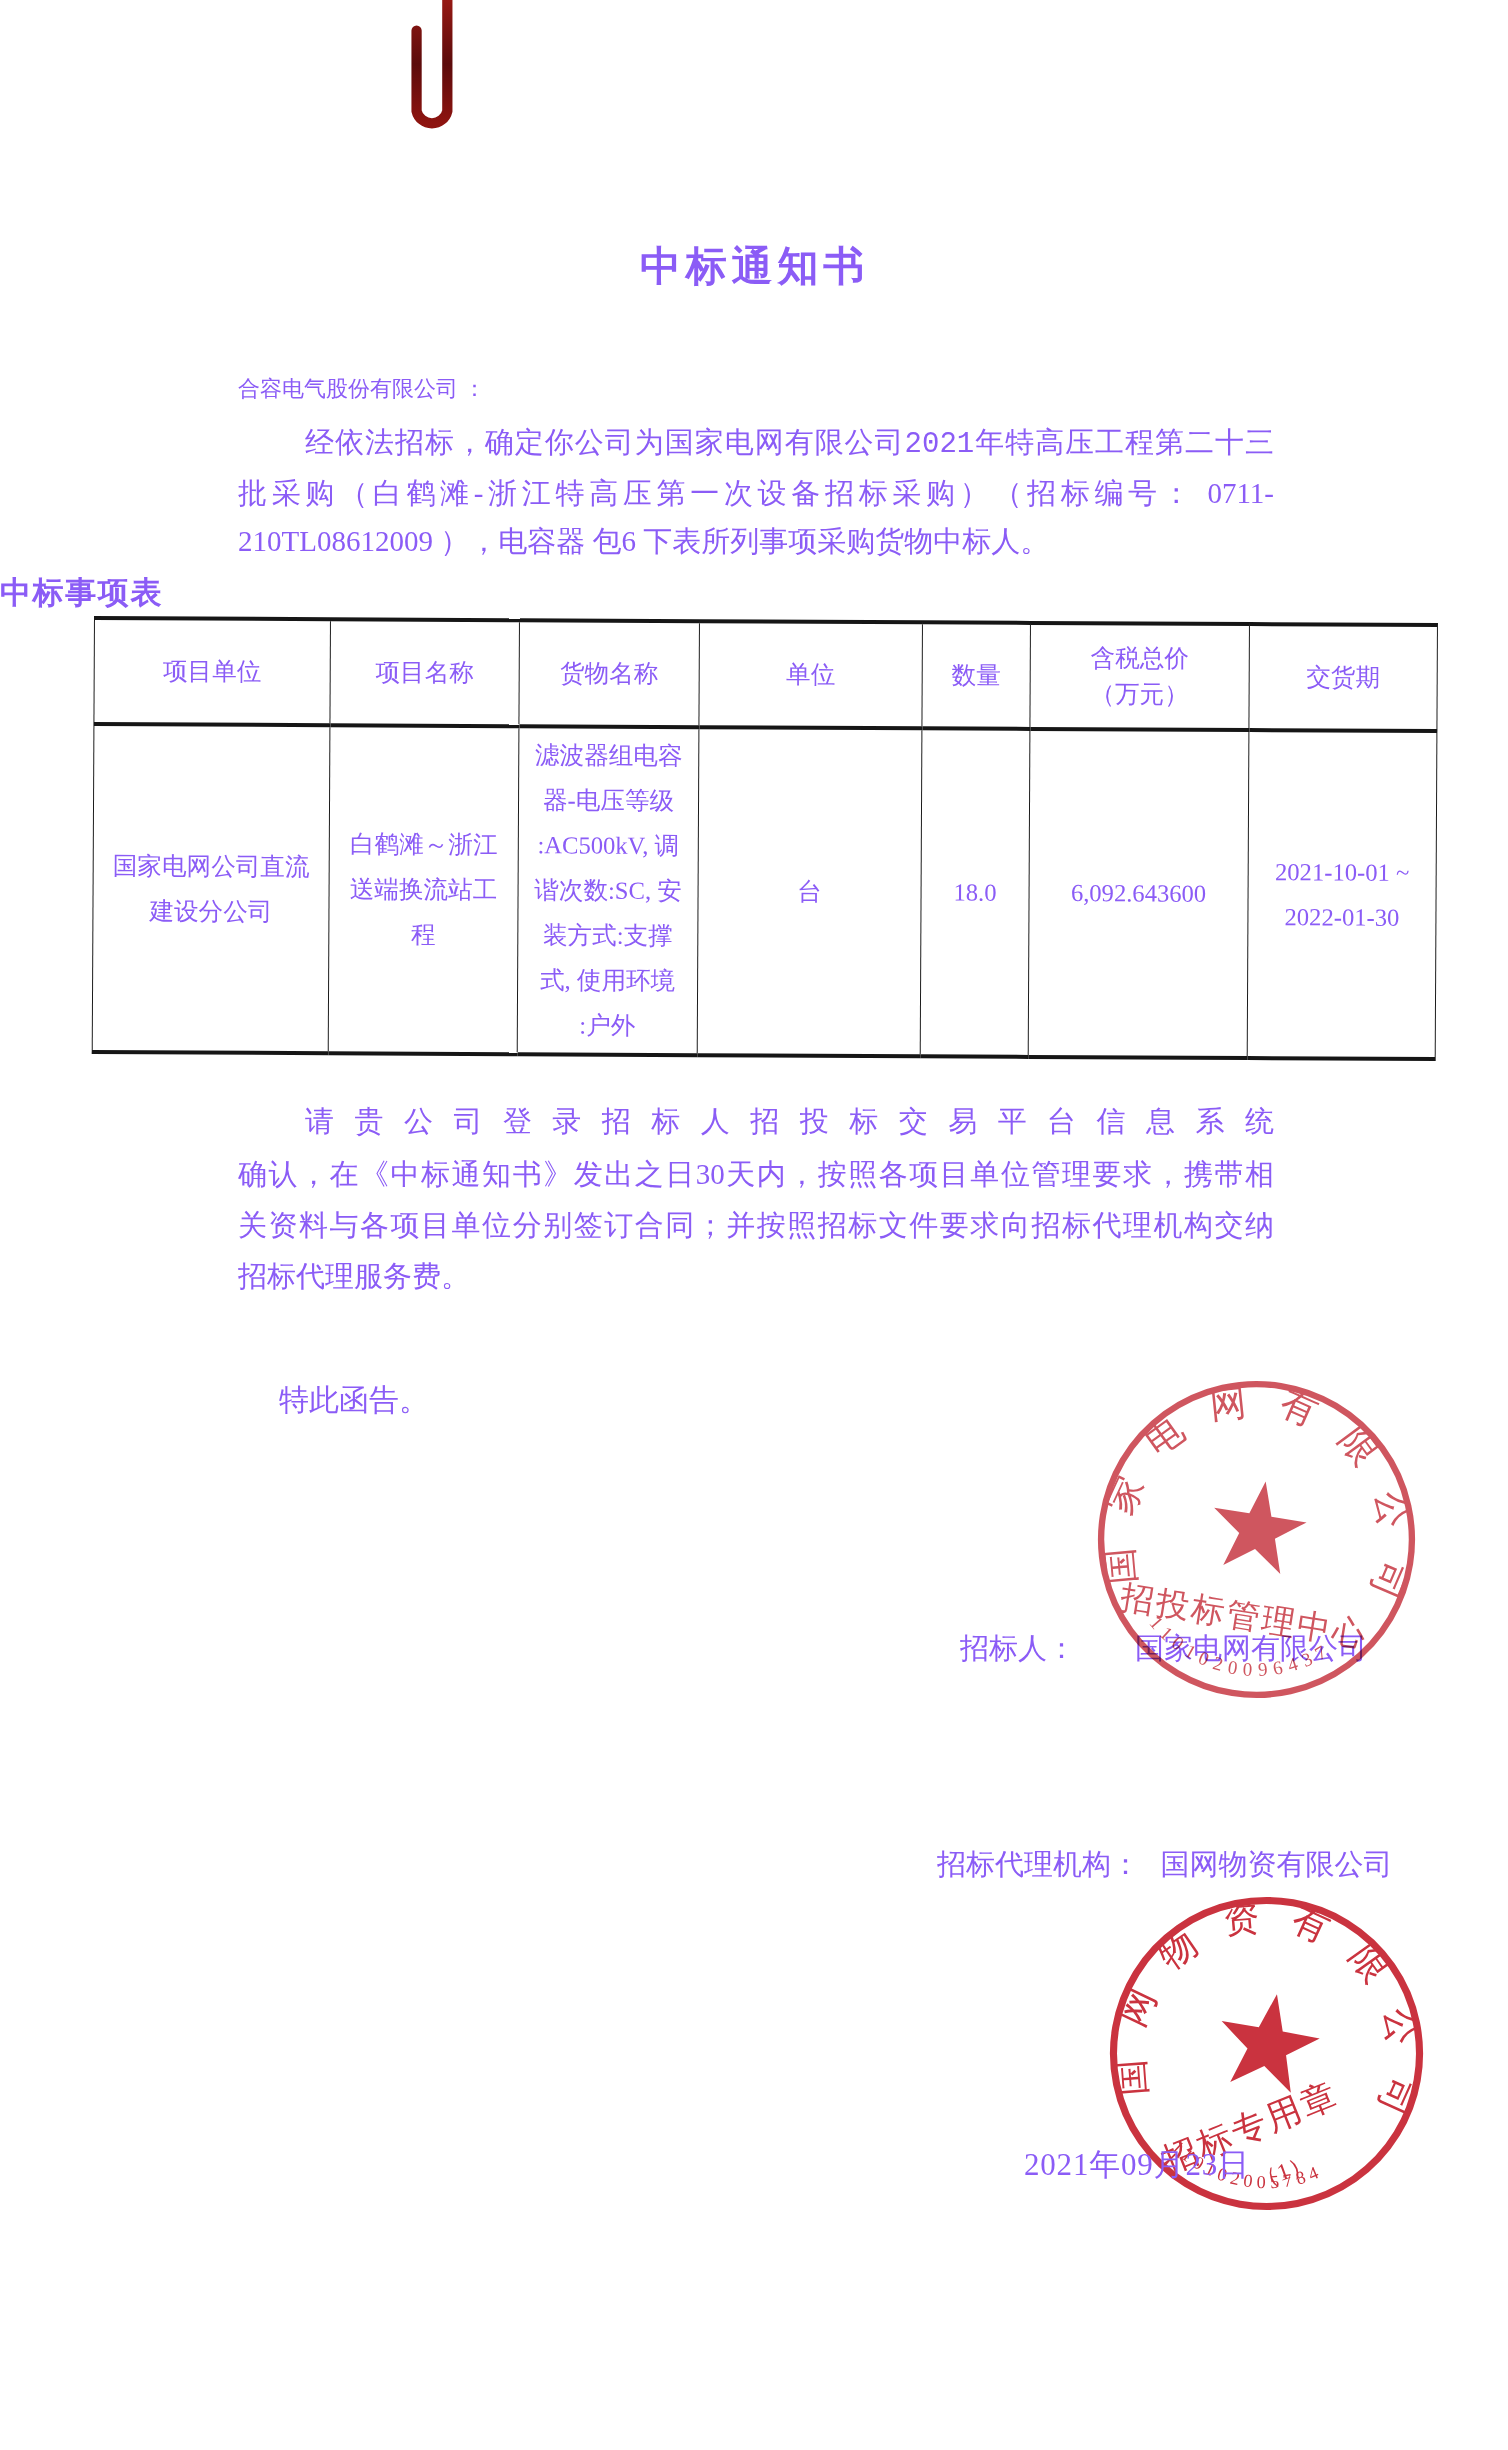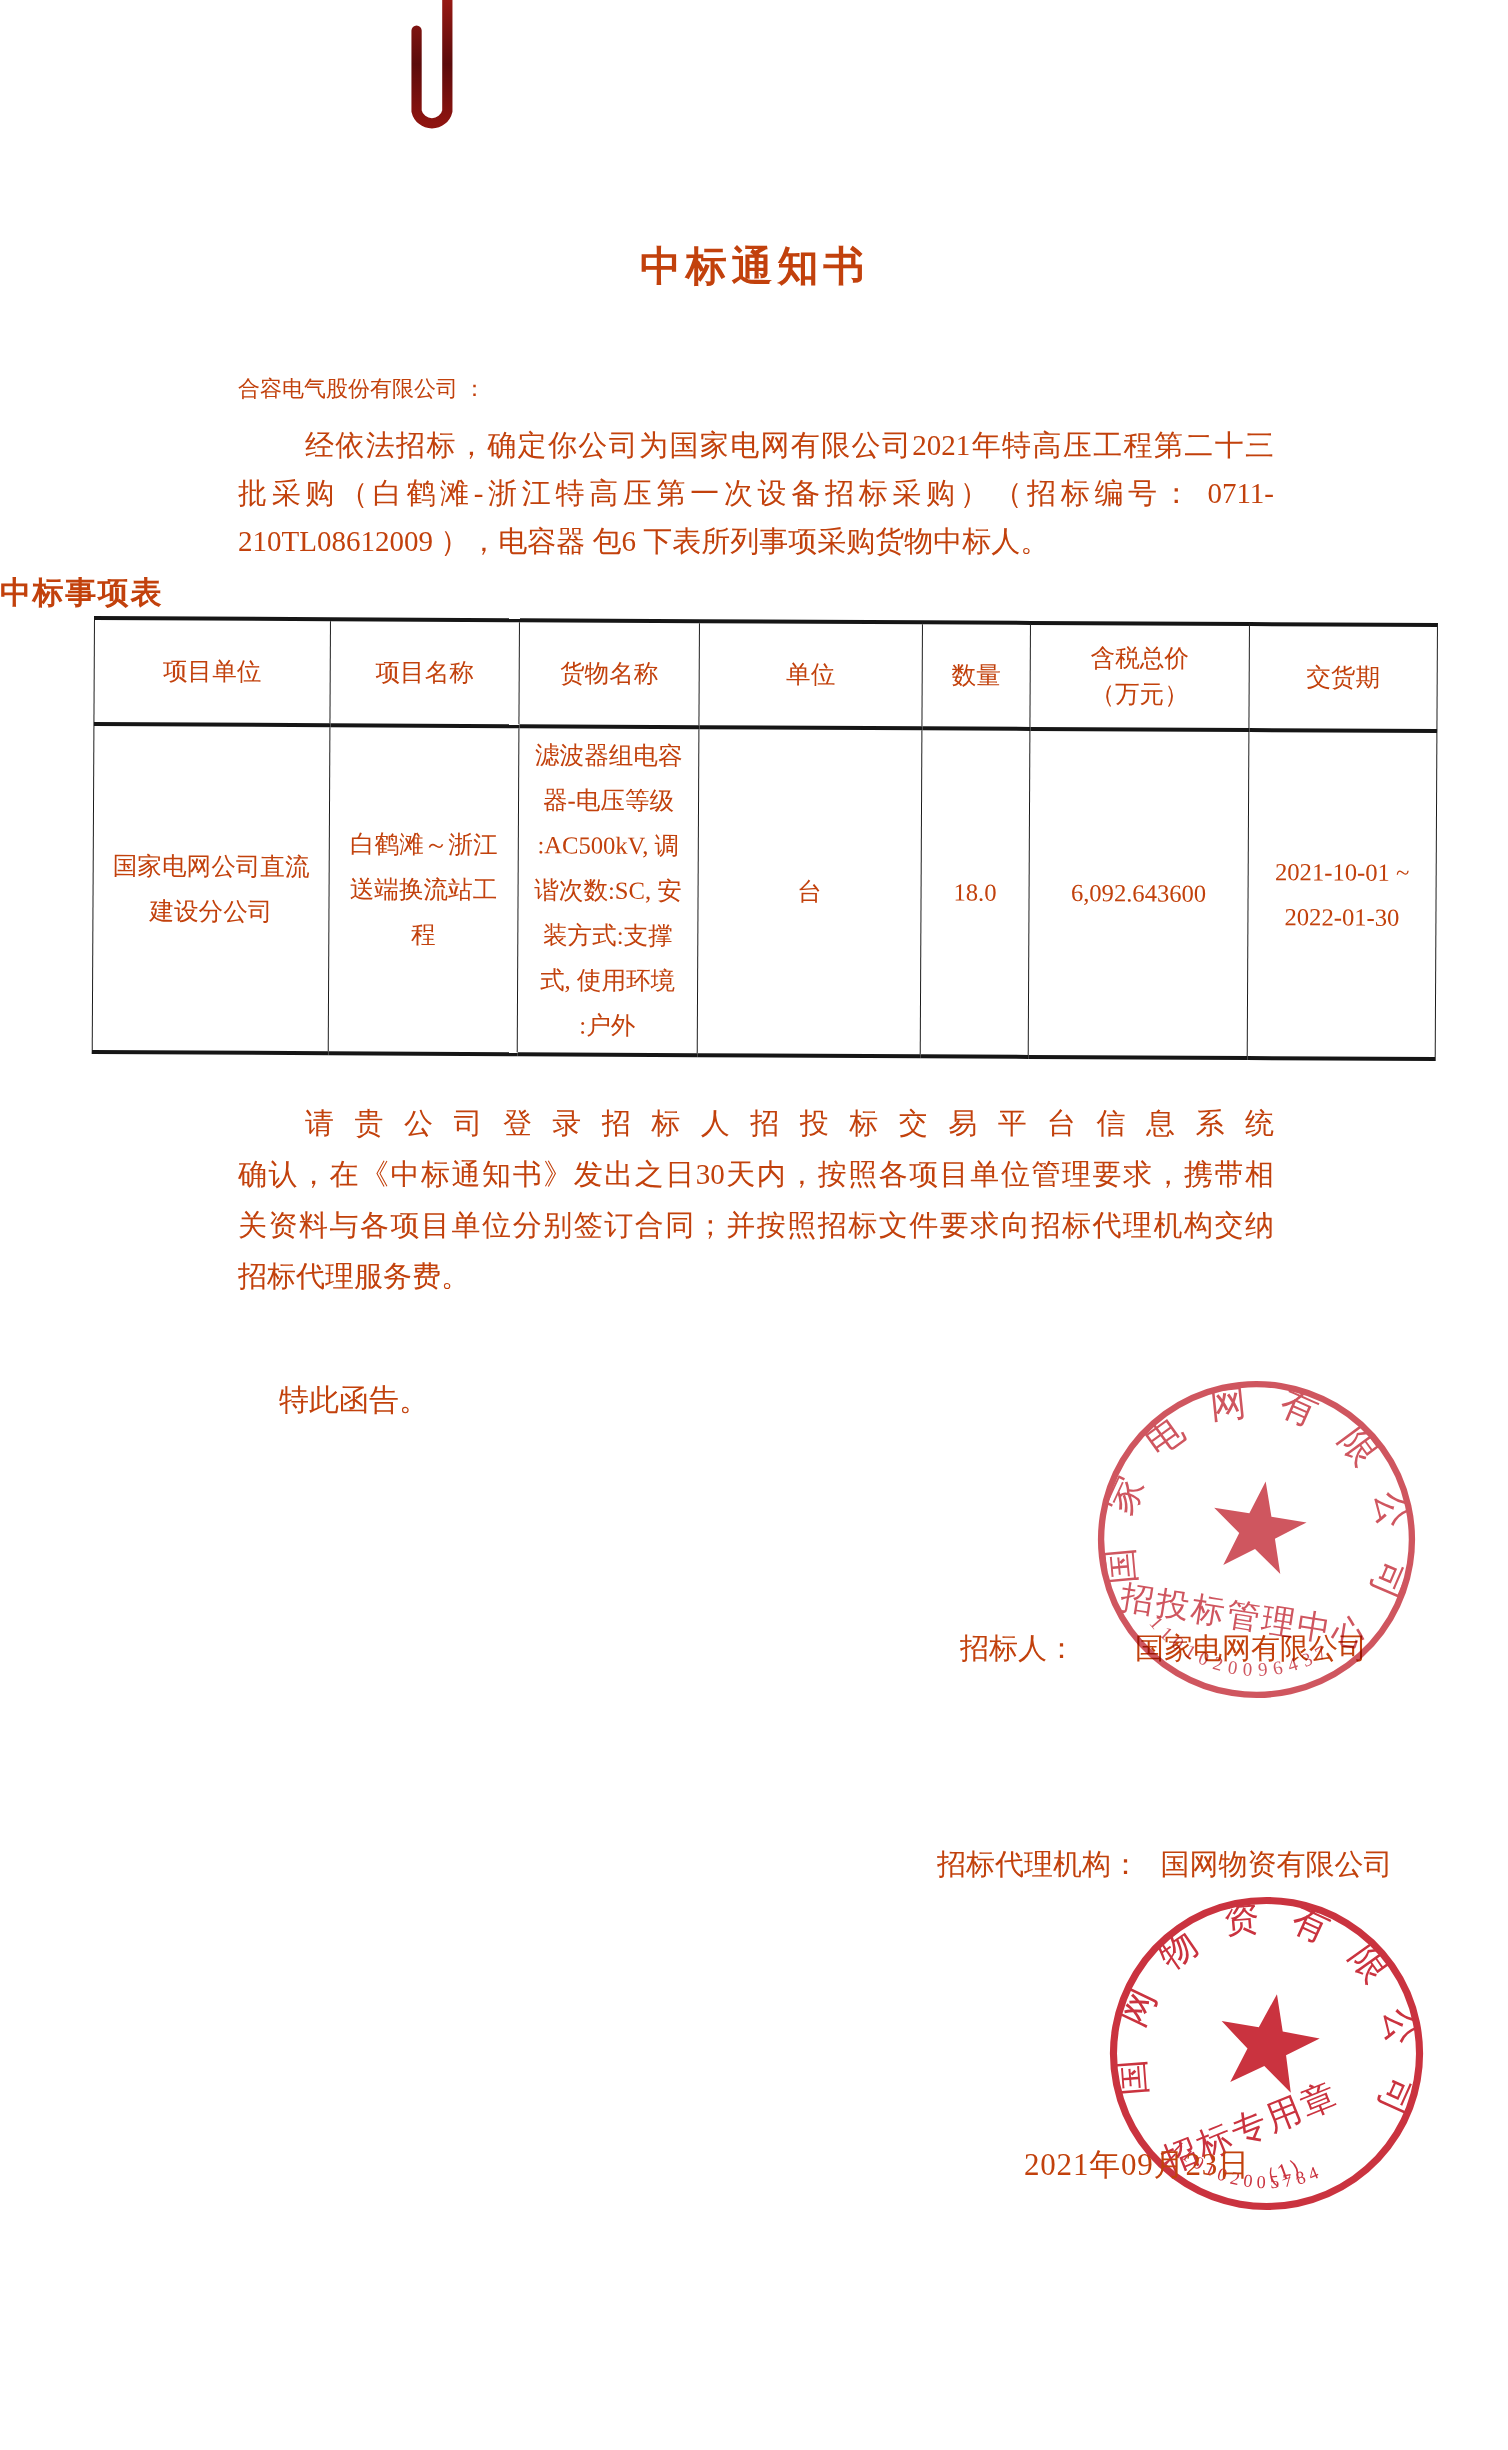--- a/index.html
+++ b/index.html
@@ -1,31 +1,31 @@
 <!DOCTYPE html>
 <html style="font-size:12.7px"><head>
 <meta charset="utf-8">
 <style>
   html,body{margin:0;padding:0;background:#e8e8e8;}
   .page{
     position:relative;width:1509px;height:2450px;background:#ffffff;
-    font-family:"Liberation Serif","DejaVu Serif",serif;color:#c2410c;
+    font-family:"Liberation Serif","DejaVu Serif",serif;color:#8b5cf6;
     overflow:hidden;margin:0 auto;
   }
   .doc-title{
     position:absolute;top:239px;left:0;width:100%;margin:0;
     text-align:center;font-size:41px;font-weight:700;letter-spacing:4.8px;
   }
   .addressee{position:absolute;left:238px;top:374px;font-size:22px;}
   .para{position:absolute;left:238px;width:1036px;font-size:29px;}
   .para1{top:421px;line-height:48px;}
   .para2{top:1098px;line-height:51px;}
   .line{min-height:1em;}
   .jlast{text-align:justify;text-align-last:justify;}
-  .indent{padding-left:67px;}
+  .indent{padding-left:67px;font-family:Liberation Mono, monospace;}
   .table-caption{
     position:absolute;top:572px;left:0;width:100%;
     font-size:31px;font-weight:700;letter-spacing:1.6px;
   }
   table.award{
     position:absolute;left:94px;top:616px;width:1343px;
     border-collapse:collapse;table-layout:fixed;
     transform:rotate(0.30deg);transform-origin:0 0;
   }
   table.award td{

